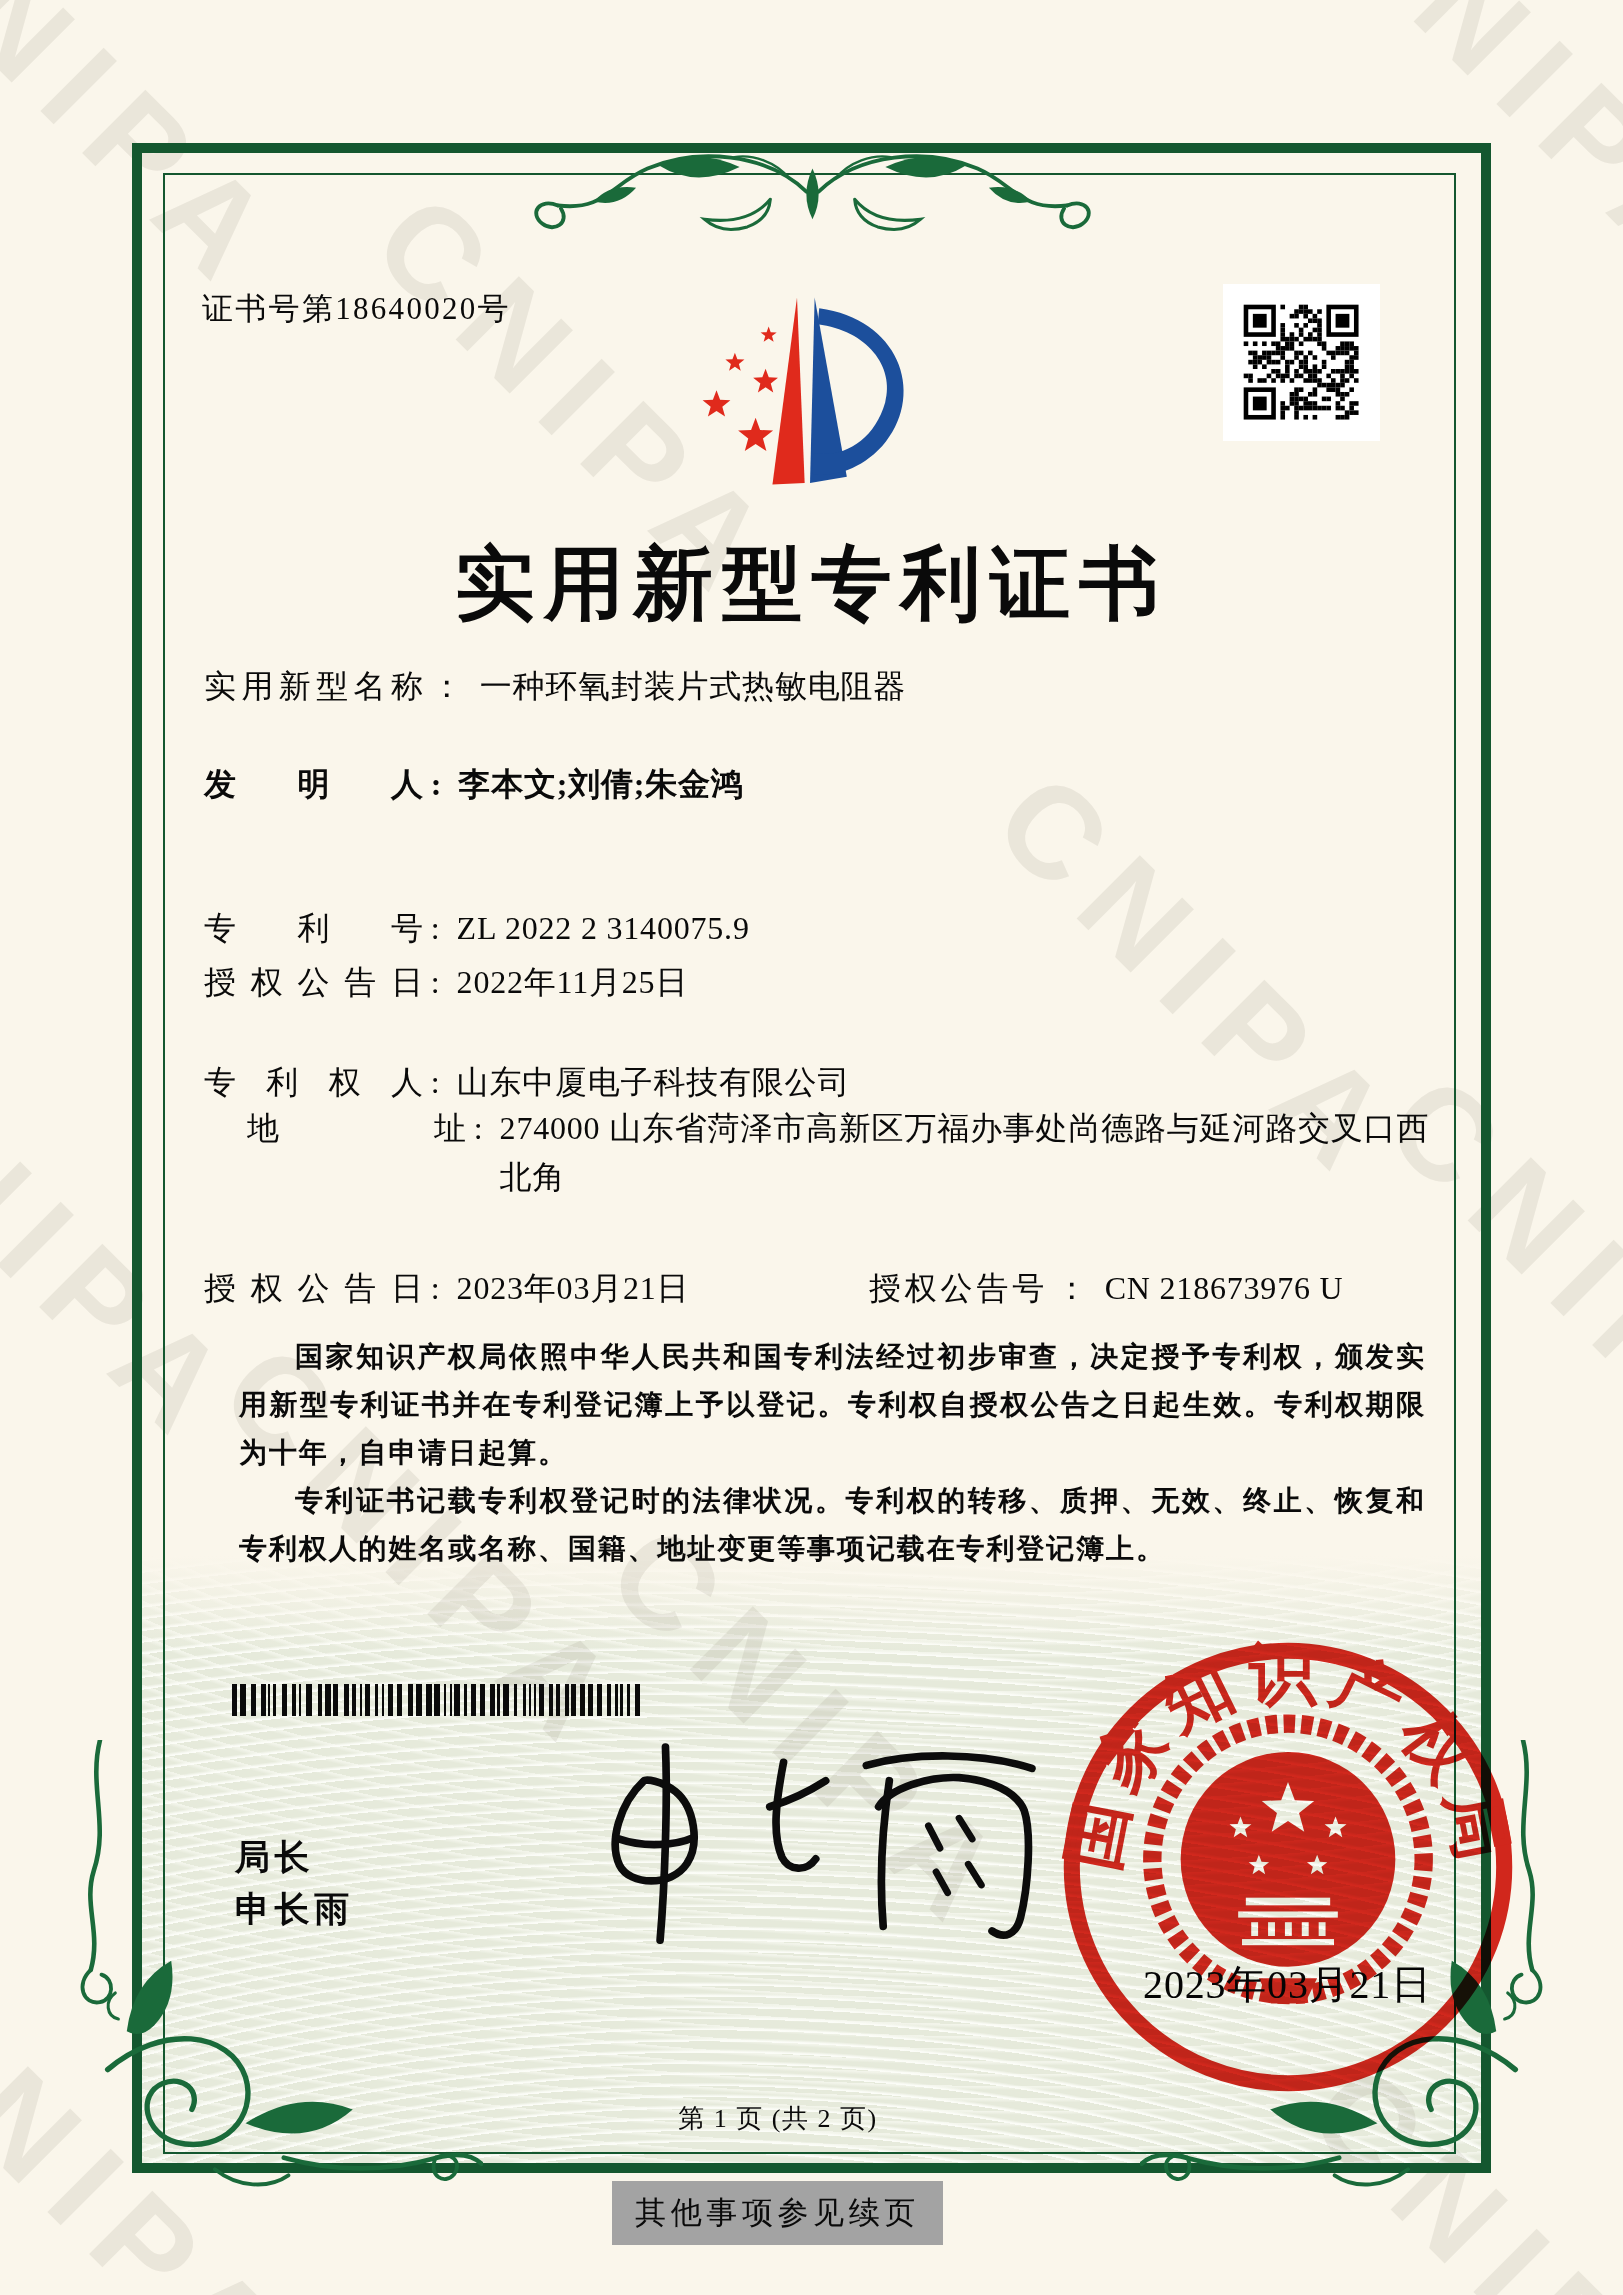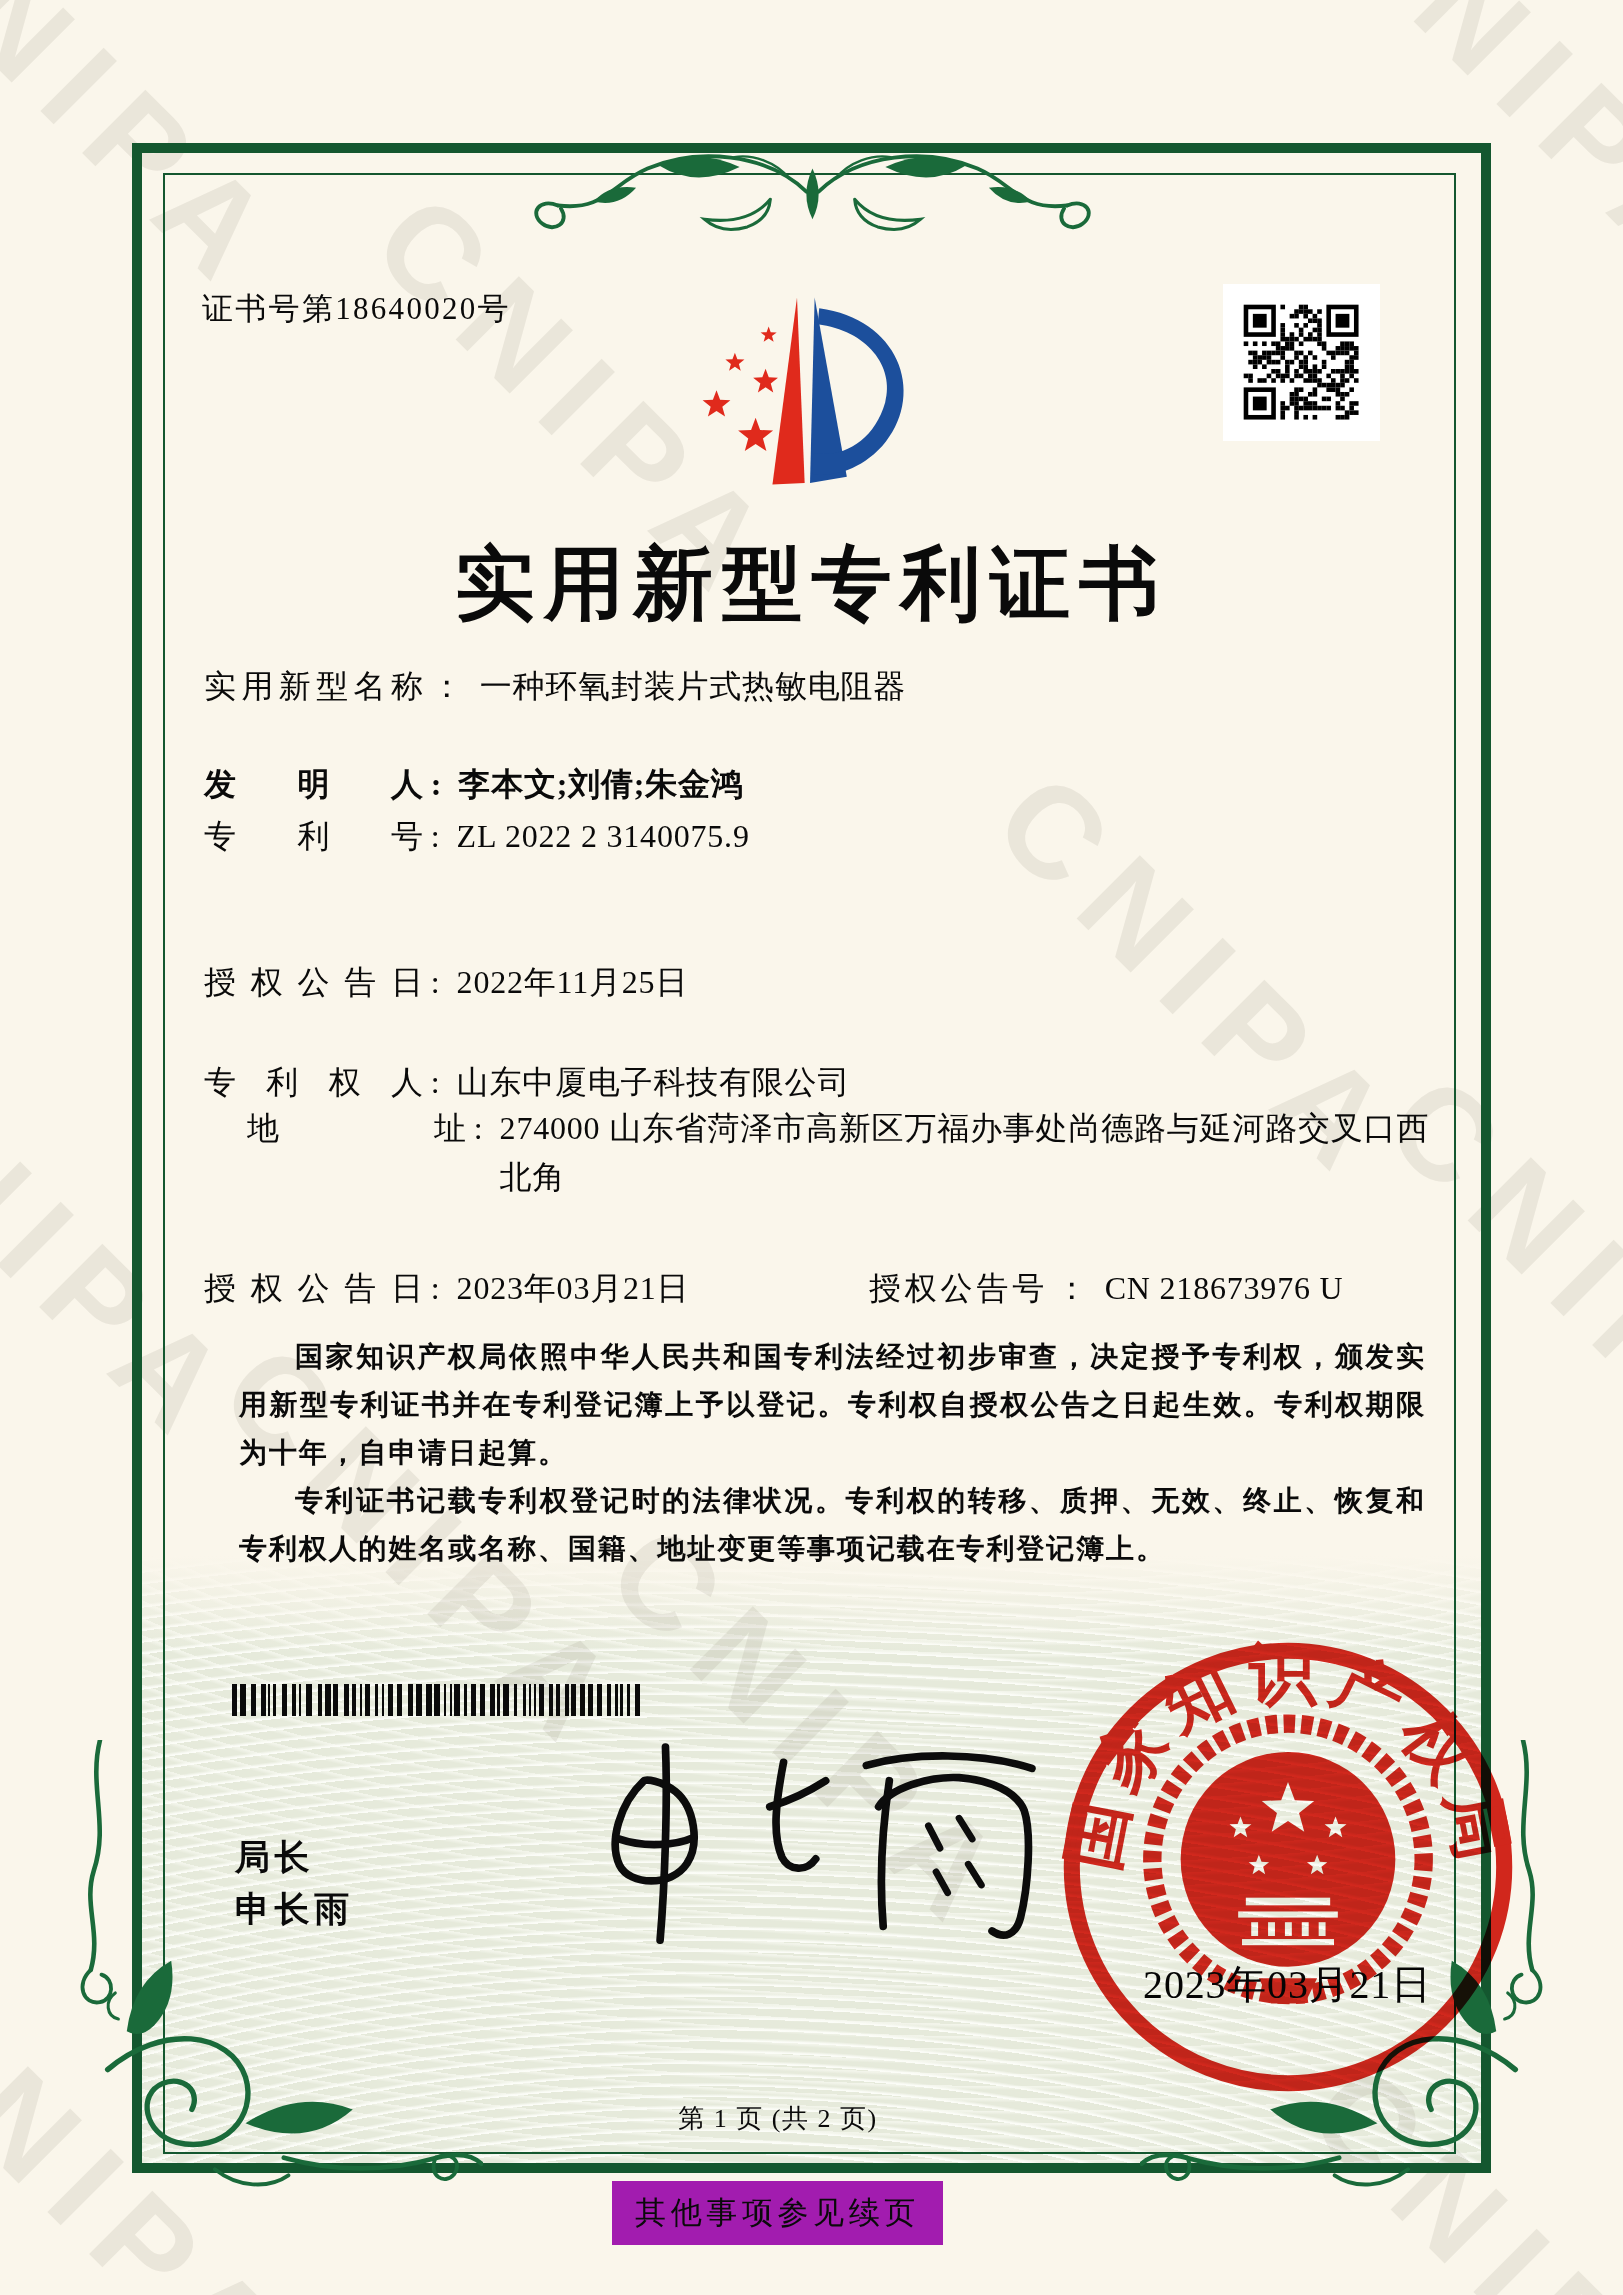--- a/index.html
+++ b/index.html
@@ -42,21 +42,21 @@
   
   .barcode{left:232px;top:1684px;width:418px;height:32px;z-index:5;}
   .barcode div{position:absolute;top:0;height:32px;background:#0a0a0a;}
   .signer-title{left:235px;top:1834px;font:700 35px "Liberation Sans",sans-serif;letter-spacing:4.6px;z-index:6;}
   .signer-name{left:235px;top:1886px;font:700 35px "Liberation Sans",sans-serif;letter-spacing:4.6px;z-index:6;}
   .sig{left:529px;top:1733px;z-index:6;}
   .seal{left:1058px;top:1637px;z-index:6;mix-blend-mode:multiply;}
   .sealdate{left:1073px;top:1957px;width:429px;text-align:center;font-size:40px;
             letter-spacing:0.8px;color:#050505;z-index:7;}
   .pagenum{left:0;top:2101px;width:1556px;text-align:center;font-size:26px;letter-spacing:1.5px;z-index:5;}
-  .contbox{left:612px;top:2181px;width:331px;height:64px;background:#a21caf;z-index:5;
+  .contbox{left:612px;top:2181px;width:331px;height:64px;background:#a3a3a3;z-index:5;
            text-align:center;line-height:64px;font-size:31px;letter-spacing:4.6px;}
 </style>
 </head>
 <body>
 
 <div class="page">
 
   <div class="abs waves"></div>
 
   <div class="abs" id="wm-layer" style="left:0;top:0;width:1623px;height:2295px;z-index:2;overflow:hidden;">
@@ -360,21 +360,21 @@
       <rect x="27" y="135" width="42" height="42" fill="#000"></rect>
       <rect x="33" y="141" width="30" height="30" fill="#fff"></rect>
       <rect x="39" y="147" width="18" height="18" fill="#000"></rect>
     </svg>
 
   <div class="abs title">实用新型专利证书</div>
 
   <div id="rows">
       <div class="row" style="top: 662px;"><span class="lbl">实用新型名称</span><span class="col">：</span><span class="val">一种环氧封装片式热敏电阻器</span></div>
       <div class="row" style="top: 760px; font-weight: bold;"><span class="lbl">发明人</span><span class="col">:</span><span class="val">李本文;刘倩;朱金鸿</span></div>
-      <div class="row" style="top: 812px;"><span class="lbl">专利号</span><span class="col">:</span><span class="val">ZL 2022 2 3140075.9</span></div>
+      <div class="row" style="top: 904px;"><span class="lbl">专利号</span><span class="col">:</span><span class="val">ZL 2022 2 3140075.9</span></div>
       <div class="row" style="top: 958px;"><span class="lbl">授权公告日</span><span class="col">:</span><span class="val">2022年11月25日</span></div>
       <div class="row" style="top: 1058px;"><span class="lbl">专利权人</span><span class="col">:</span><span class="val">山东中厦电子科技有限公司</span></div>
       <div class="row" style="top: 1104px; margin-left: 43px;"><span class="lbl">地址</span><span class="col">:</span><span class="val addr">274000 山东省菏泽市高新区万福办事处尚德路与延河路交叉口西北角</span></div>
       <div class="row" style="top: 1264px;"><span class="lbl">授权公告日</span><span class="col">:</span><span class="val">2023年03月21日</span><span class="grp2"><span class="lbl2">授权公告号</span><span class="col">：</span><span class="val">CN 218673976 U</span></span></div>
     </div>
 
   <div class="abs paras" id="paras">
       <p>国家知识产权局依照中华人民共和国专利法经过初步审查，决定授予专利权，颁发实用新型专利证书并在专利登记簿上予以登记。专利权自授权公告之日起生效。专利权期限为十年，自申请日起算。</p>
       <p>专利证书记载专利权登记时的法律状况。专利权的转移、质押、无效、终止、恢复和专利权人的姓名或名称、国籍、地址变更等事项记载在专利登记簿上。</p>
     </div>

